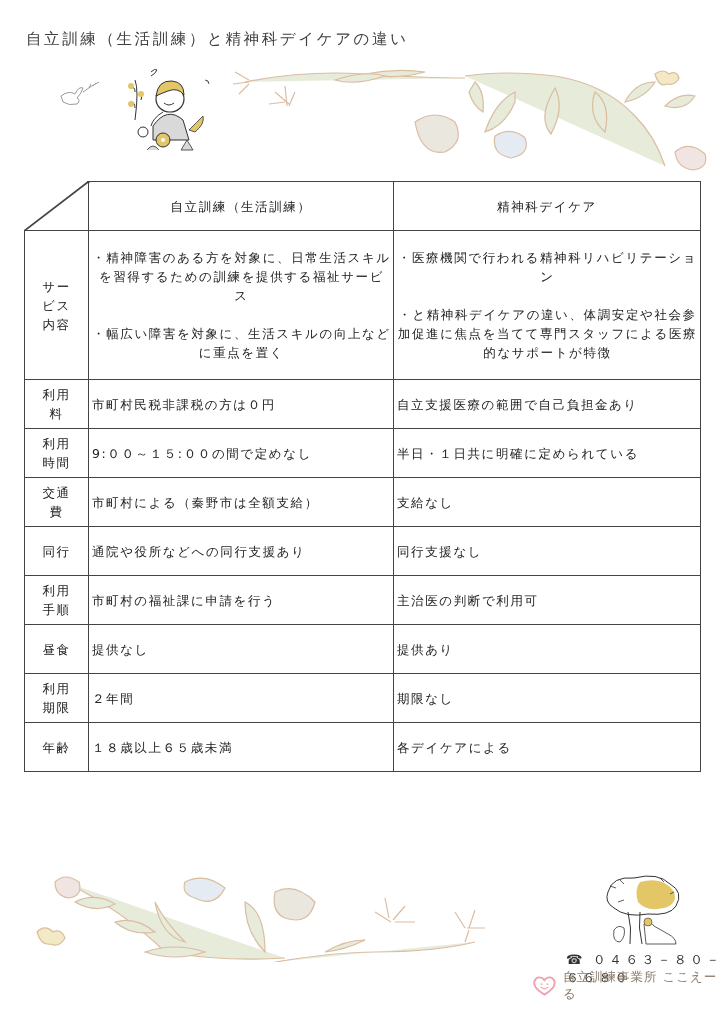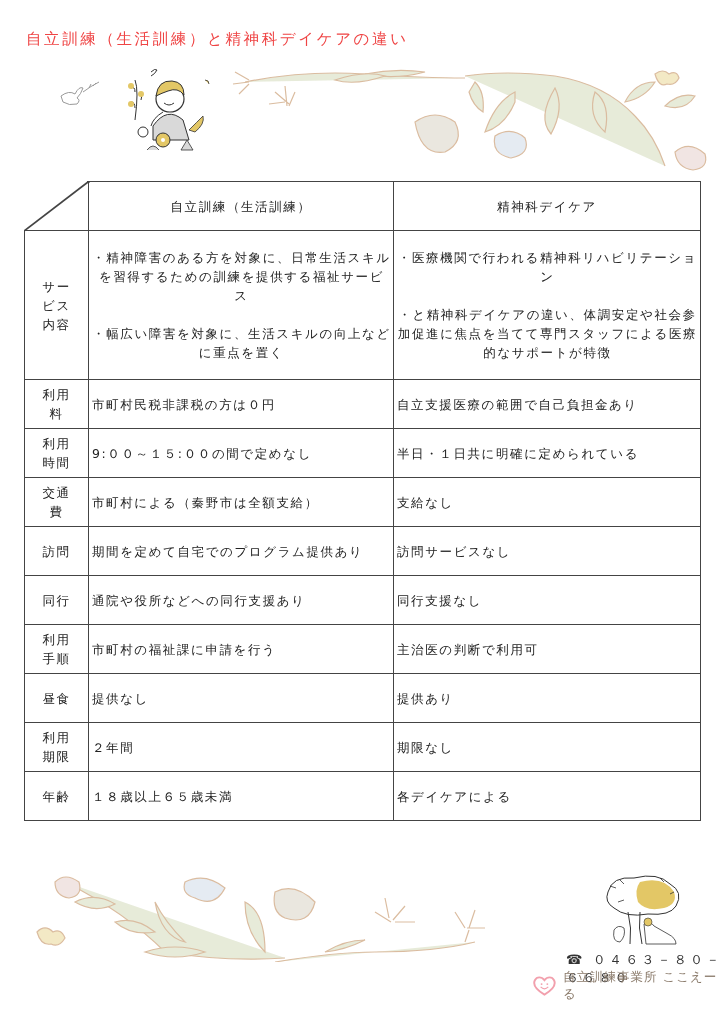--- a/index.html
+++ b/index.html
@@ -1,18 +1,18 @@
 <!DOCTYPE html>
 <html><head>
 <meta charset="utf-8">
 <style>
   html, body { margin:0; padding:0; background:#ffffff; }
   body { width:724px; height:1024px; position:relative; overflow:hidden;
          font-family: "DejaVu Sans", "Liberation Sans", sans-serif; color:#222; }
-  .title { position:absolute; left:26px; top:29px; font-size:15.5px; letter-spacing:2.6px; color:#ef4444; }
+  .title { position:absolute; left:26px; top:29px; font-size:15.5px; letter-spacing:2.6px; color:#404040; }
   .deco { position:absolute; }
   .tbl-wrap { position:absolute; left:24px; top:181px; width:676px; height:701px; }
   .corner-svg { position:absolute; left:0; top:0; }
   table.cmp { position:absolute; left:0; top:0; border-collapse:collapse; width:676px; table-layout:fixed; }
   table.cmp td { border:1.6px solid #444; padding:0; vertical-align:middle; font-size:12.5px; letter-spacing:1.6px; line-height:19px; }
   table.cmp tr.head td { height:48px; border-top:1.6px solid #444; }
   table.cmp tr.head td.corner { border:none; border-bottom:1.6px solid #444; background:transparent; }
   table.cmp tr.svc td { height:148px;text-align:center; }
   table.cmp tr.row td { height:48px; }
   td.hdr { text-align:center; }
@@ -134,25 +134,20 @@
       <td class="lbl">利用時間</td>
       <td class="val">9:００～１５:００の間で定めなし</td>
       <td class="val">半日・１日共に明確に定められている</td>
     </tr>
     <tr class="row">
       <td class="lbl">交通費</td>
       <td class="val">市町村による（秦野市は全額支給）</td>
       <td class="val">支給なし</td>
     </tr>
     <tr class="row">
-      <td class="lbl">訪問</td>
-      <td class="val">期間を定めて自宅でのプログラム提供あり</td>
-      <td class="val">訪問サービスなし</td>
-    </tr>
-    <tr class="row">
       <td class="lbl">同行</td>
       <td class="val">通院や役所などへの同行支援あり</td>
       <td class="val">同行支援なし</td>
     </tr>
     <tr class="row">
       <td class="lbl">利用手順</td>
       <td class="val">市町村の福祉課に申請を行う</td>
       <td class="val">主治医の判断で利用可</td>
     </tr>
     <tr class="row">

